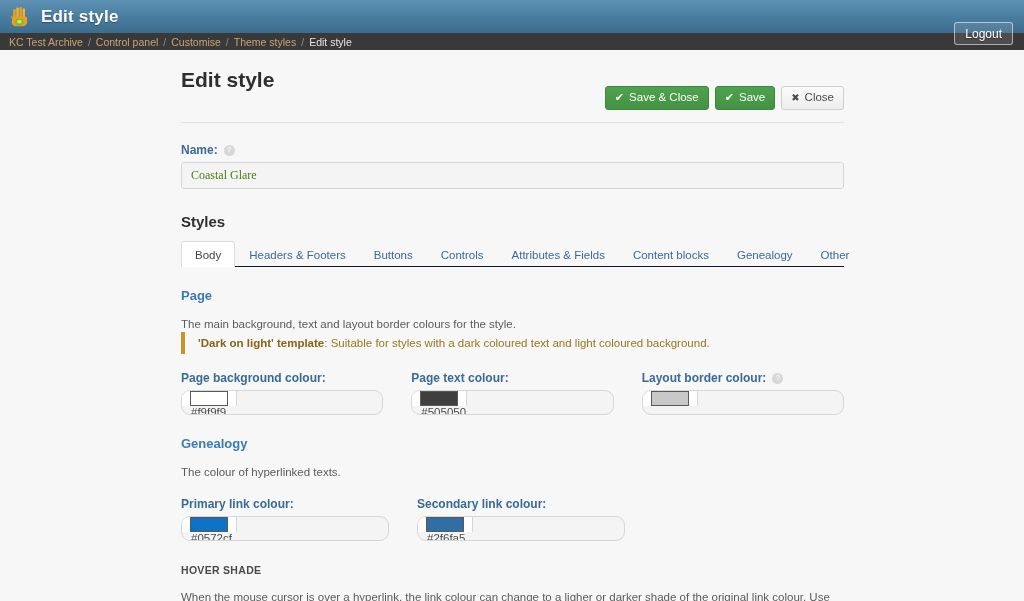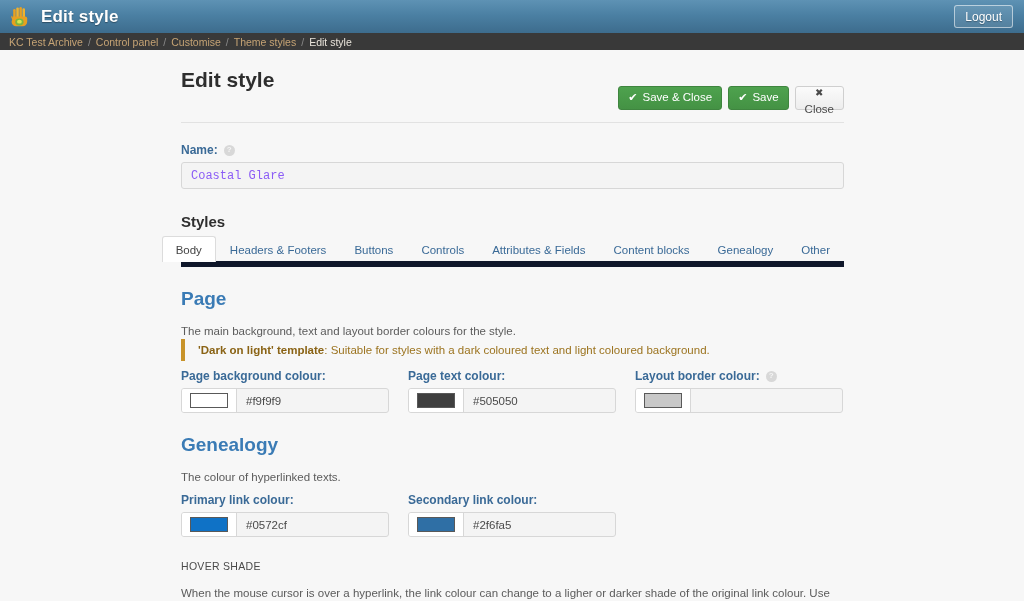--- a/index.html
+++ b/index.html
@@ -31,21 +31,21 @@
   }
   .app-title {
     color: #ffffff;
     font-size: 17px;
     font-weight: bold;
     letter-spacing: .2px;
     text-shadow: 0 1px 1px rgba(0,0,0,.35);
   }
   .logout-btn {
     position: absolute;
-    right: 11px; top: 5px;
+    right: 11px; top: 22px;
     height: 23px;
     padding: 0 10px;
     display: flex; align-items: center;
     font-size: 12px;
     color: #ffffff;
     background: rgba(255,255,255,.10);
     border: 1px solid rgba(255,255,255,.55);
     border-radius: 3px;
     cursor: pointer;
     text-shadow: 0 1px 1px rgba(0,0,0,.3);
@@ -103,21 +103,20 @@
   }
   .btn-success {
     background: linear-gradient(to bottom,#4ea24e,#449244);
     border-color: #3f853f;
     color: #fff;
   }
   .btn-default {
     background: linear-gradient(to bottom,#fbfbfb,#ededed);
     border-color: #cfcfcf;
     color: #4a4a4a;
-    flex-direction: column;
   }
   .ico-check::before { content: "\2714"; font-size: 11px; }
   .ico-x::before { content: "\2716"; font-size: 10px; }
 
   
   .field-block { margin-top: 20px; }
   label.flabel {
     display: flex;
     align-items: center;
     gap: 6px;
@@ -145,41 +144,40 @@
     color: #f5f5f5;
     line-height: 12px;
   }
   .text-input {
     width: 100%;
     height: 27px;
     border: 1px solid #d7d7d7;
     border-radius: 3px;
     background: #f4f4f4;
     padding: 0 9px;
-    font-family: Liberation Mono, monospace;
+    font-family: Liberation Serif, serif;
     font-size: 12px;
-    color: #8b5cf6;
+    color: #4d7c0f;
     display: flex;
     align-items: center;
   }
 
   h2.section-h {
     font-size: 15px;
     font-weight: bold;
     color: #2e2e2e;
     margin: 24px 0 10px 0;
   }
 
   
   .tabs {
     display: flex;
     align-items: flex-end;
-    border-bottom: 6px solid #0f172a;
+    border-bottom: 1px solid #0f172a;
     height: 27px;
-    justify-content: flex-end;
   }
   .tab {
     font-size: 11.5px;
     color: #3a6a97;
     padding: 0 13px;
     height: 26px;
     line-height: 26px;
     cursor: pointer;
     border: 1px solid transparent;
     border-bottom: none;
@@ -188,21 +186,21 @@
     white-space: nowrap;
   }
   .tab.active {
     background: #ffffff;
     border-color: #dcdcdc;
     color: #454545;
   }
 
   
   h3.sub-h {
-    font-size: 19px;
+    font-size: 13px;
     font-weight: bold;
     color: #3a7bb5;
     margin: 21px 0 0 0;
   }
   p.desc {
     font-size: 11.5px;
     color: #5b5b5b;
     margin: 13px 0 0 0;
     line-height: 16px;
   }
@@ -210,37 +208,38 @@
     border-left: 4px solid #c8932a;
     padding: 3px 0 3px 13px;
     font-size: 11.5px;
     color: #9c7420;
     line-height: 16px;
   }
   .alert b { color: #8a6315; }
 
   h4.mini-h {
     font-size: 10.5px;
-    font-weight: normal;
+    font-weight: bold;
     color: #4a4a4a;
     letter-spacing: .3px;
     margin: 23px 0 0 0;
     text-transform: uppercase;
   }
 
   
-  .color-row { display: flex; gap: 19px; margin-top: 8px; }
+  .color-row { display: flex; gap: 28px; margin-top: 17px; }
   .color-field { width: 208px; }
   .color-input-group {
     display: flex;
     height: 25px;
     border: 1px solid #d7d7d7;
-    border-radius: 3px;
+    border-radius: 9px;
     overflow: hidden;
     background: #f4f4f4;
+    flex-direction: column;
   }
   .swatch-btn {
     width: 55px;
     background: #ffffff;
     border-right: 1px solid #d7d7d7;
     display: flex;
     align-items: center;
     justify-content: center;
     cursor: pointer;
     flex: 0 0 auto;

